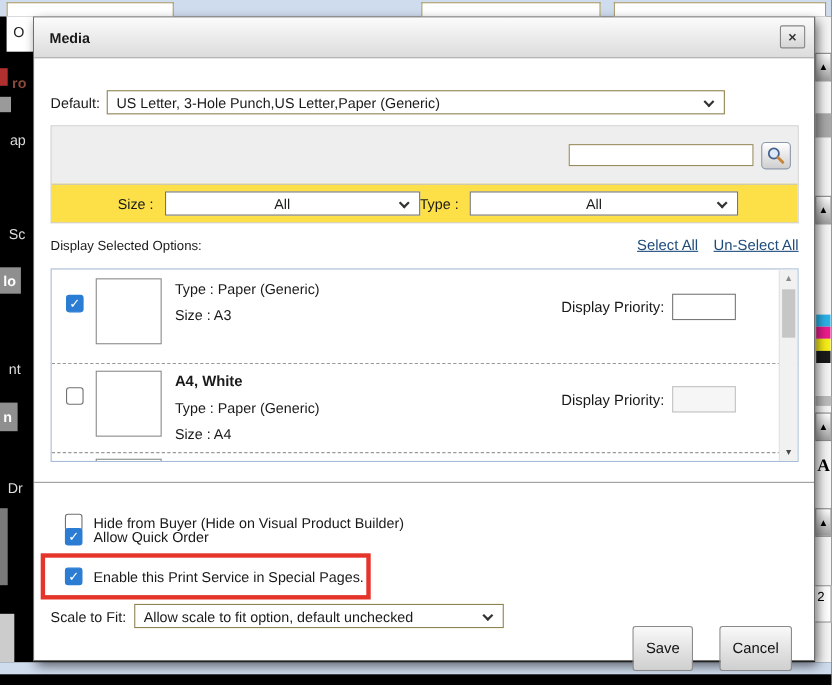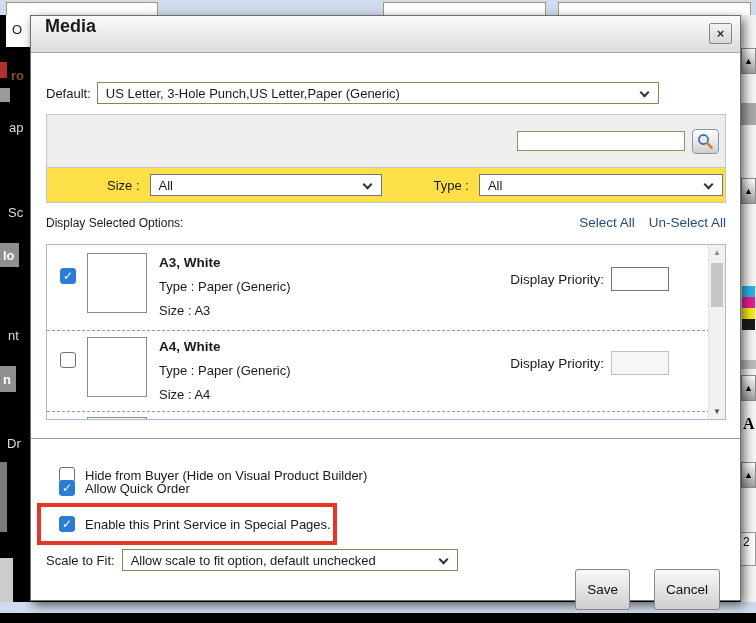--- a/index.html
+++ b/index.html
@@ -18,45 +18,45 @@
                  display:flex; align-items:center; padding-left:3px; }
   .scroll-block { position:absolute; left:741px; width:15px; height:26px;
                   background:linear-gradient(#ffffff,#9f9f9f); border:1px solid #8a8a8a;
                   display:flex; align-items:center; justify-content:center; color:#000; font-size:9px; }
   .cmyk-sq { position:absolute; left:742px; width:13px; height:11px; }
   
   .modal { position:absolute; left:30px; top:15px; width:711px; height:586px;
            background:#fff; border:1px solid #6f6f6f; box-shadow:3px 4px 10px rgba(0,0,0,.6); }
   .titlebar { position:absolute; left:0; top:0; right:0; height:37px;
               background:linear-gradient(#fbfbfb,#dcdcdc); border-bottom:1px solid #a5a5a5;
-              display:flex; padding-left:14px; font-weight:bold; font-size:18px; }
+              display:flex; align-items:center; padding-left:14px; font-weight:bold; font-size:13px; }
   .close-btn { position:absolute; right:8px; top:7px; width:23px; height:21px;
                background:linear-gradient(#f4f4f4,#d6d6d6); border:1px solid #858585; border-radius:2px;
                display:flex; align-items:center; justify-content:center;
                font-weight:bold; font-size:13px; color:#333; cursor:pointer; }
   
   .sel { position:relative; height:22px; background:#fff; display:flex; align-items:center;
          padding:0 26px 0 8px; font-size:13px; white-space:nowrap; overflow:hidden; cursor:pointer; }
   .sel.tan { border:1px solid #8f8451; }
-  .sel.gray { border:1px solid #767676; }
+  .sel.gray { border:1px solid #767676;justify-content:center; }
   .chev { position:absolute; right:10px; top:6px; width:7px; height:7px;
           border-right:2px solid #333; border-bottom:2px solid #333; transform:rotate(45deg); }
   .row { position:absolute; display:flex; align-items:center; }
   .lbl { font-size:13px; color:#1a1a1a; }
   
   .search-panel { position:absolute; left:15px; top:98px; width:680px; border:1px solid #c6c6c6; }
   .search-row1 { height:52px; background:#efeeee; display:flex; align-items:center; justify-content:flex-end; }
   .search-input { width:168px; height:20px; border:1px solid #9a8c5f; margin-right:7px; padding:0 4px; font-size:13px; }
   .search-btn { width:27px; height:25px; margin-right:6px; border:1px solid #8a97a8; border-radius:4px;
                 background:linear-gradient(#ffffff,#cfcfcf); display:flex; align-items:center; justify-content:center; cursor:pointer; }
   .search-row2 { height:35px; background:#fde047; border-top:1px solid #c6c6c6; display:flex; align-items:center; }
   
   .opts-header { position:absolute; left:15px; top:199px; width:680px; display:flex;
                  justify-content:space-between; align-items:center; }
-  .links a, .links span { color:var(--link,#1f4c7d); font-size:13.5px; cursor:pointer; }
+  .links a, .links span { color:var(--link,#1f4c7d); text-decoration:underline; font-size:13.5px; cursor:pointer; }
   .links { display:flex; gap:14px; }
   
   .mlist { position:absolute; left:15px; top:228px; width:680px; height:176px;
            border:1px solid #a7bcd6; background:#fff; overflow:hidden; }
   .mitem { position:relative; border-bottom:1px dashed #9a9a9a; }
   .mitem:last-child { border-bottom:none; }
   .thumb { position:absolute; left:40px; top:8px; width:60px; height:60px; background:#fff; border:1px solid #8a8a8a; }
   .itext { position:absolute; left:112px; top:6px; line-height:24px; }
   .iname { font-weight:bold; font-size:13.5px; }
   .iline { font-size:13px; }
@@ -163,21 +163,21 @@
           <line x1="10.2" y1="10.2" x2="14.6" y2="14.6" stroke="#c98438" stroke-width="2.6" stroke-linecap="round"></line>
         </svg>
       </div>
     </div>
     <div class="search-row2">
       <span class="lbl" style="margin-left:60px;">Size :</span>
       <div class="sel gray" style="width:232px;margin-left:10px;">
         <span>All</span>
         <span class="chev"></span>
       </div>
-      <span class="lbl" style="margin-left:52px;">Type :</span>
+      <span class="lbl" style="">Type :</span>
       <div class="sel gray" style="width:244px;margin-left:10px;">
         <span>All</span>
         <span class="chev"></span>
       </div>
     </div>
   </div>
 
   <div class="opts-header">
     <span class="lbl" style="font-size:12px;">Display Selected Options:</span>
     <span class="links">
@@ -186,21 +186,20 @@
     </span>
   </div>
 
   <div class="mlist">
     <div class="mitem" style="height:86px;">
       <div class="cb cb-item checked">
         <span class="mark">✓</span>
       </div>
       <div class="thumb"></div>
       <div class="itext">
-        <div class="iname">A3, White</div>
         <div class="iline">Type : Paper (Generic)</div>
         <div class="iline">Size :  A3</div>
       </div>
       <div class="ipri">
         <span class="lbl" style="font-size:13.5px;">Display Priority:</span>
         <input class="pri-input" value="" style="">
       </div>
     </div>
 
     <div class="mitem" style="height:81px;">

